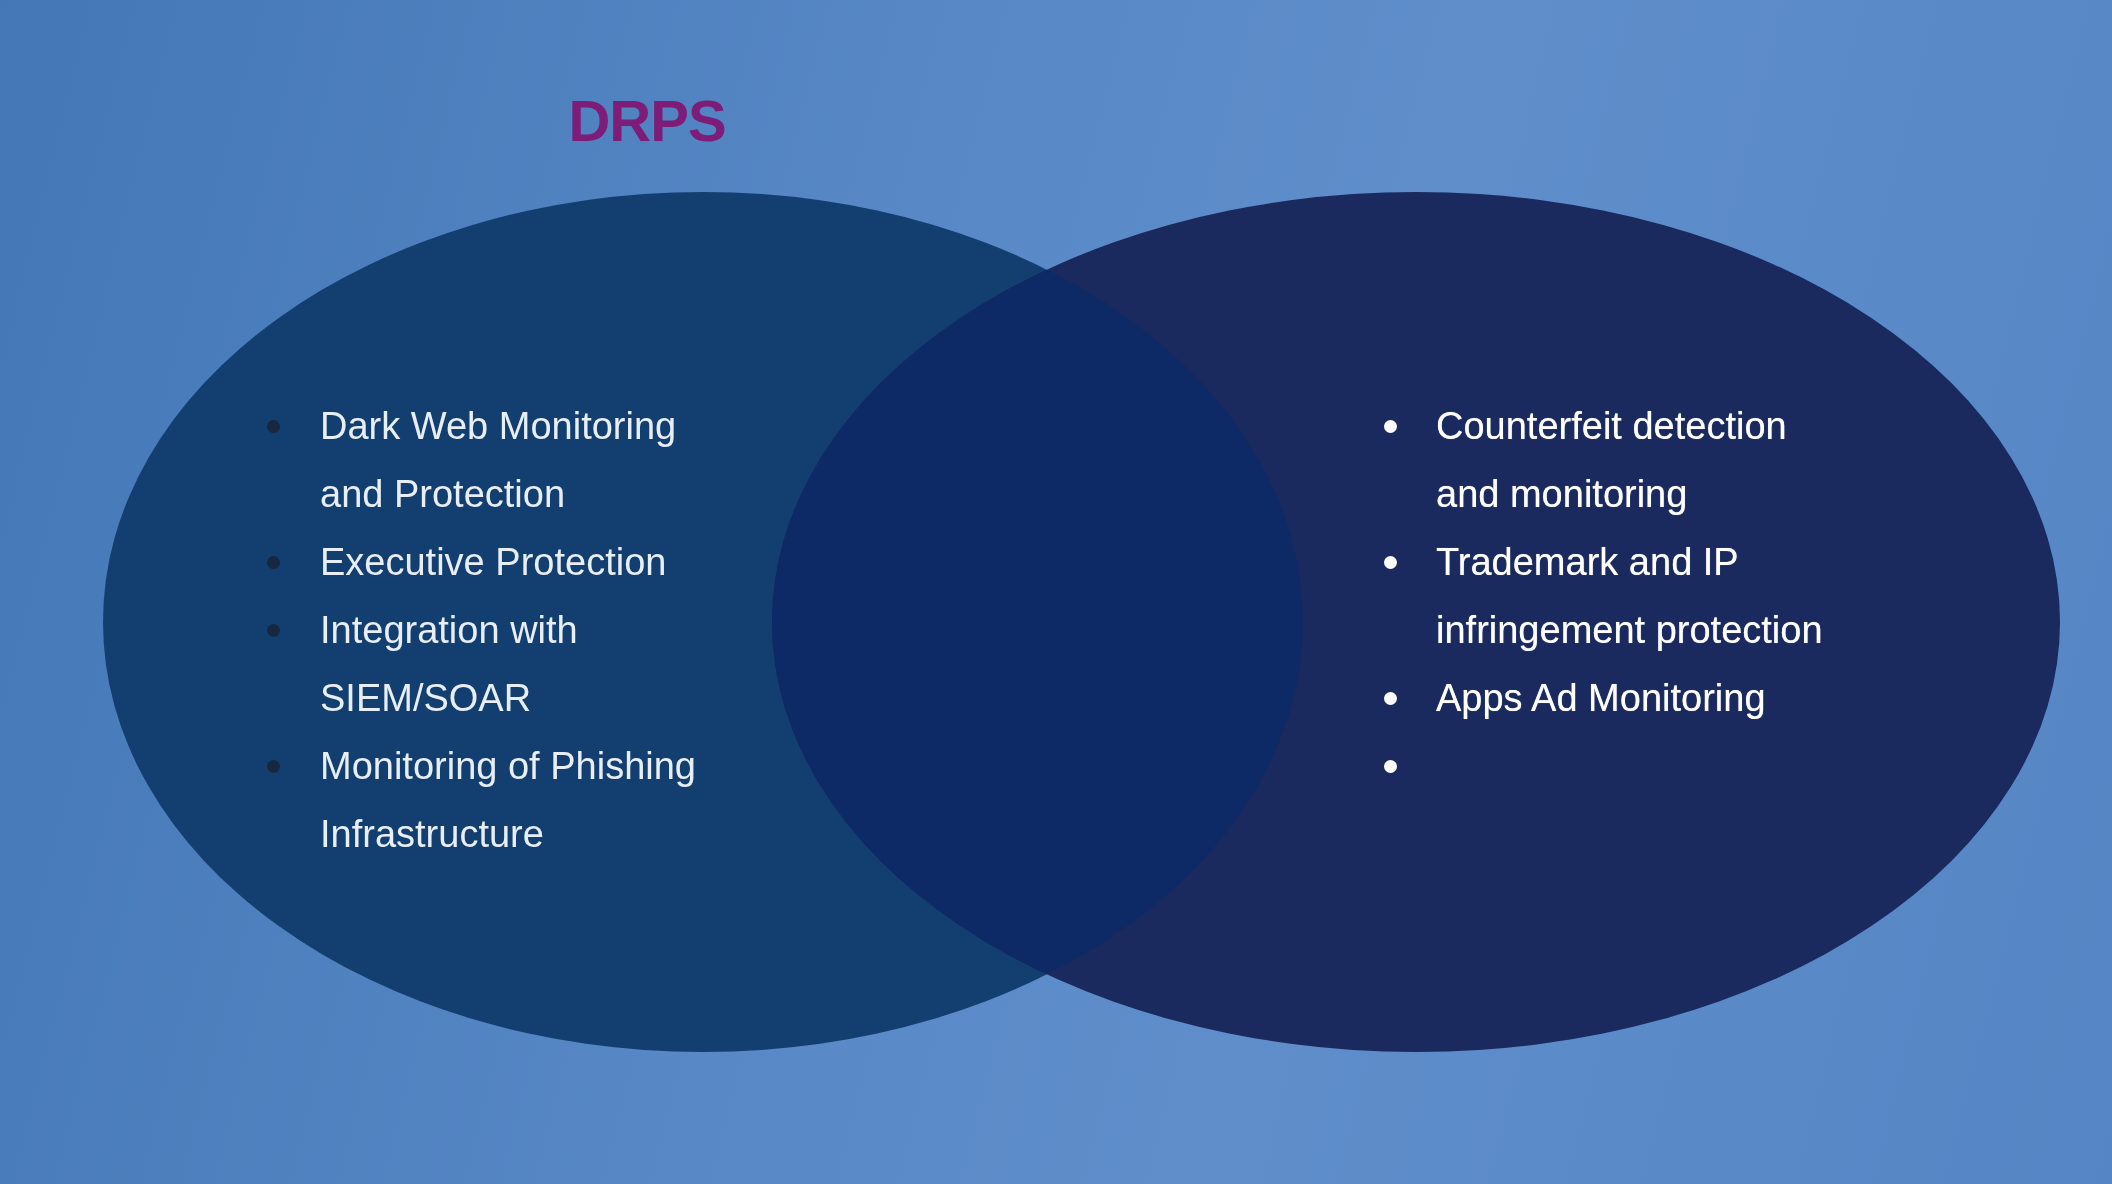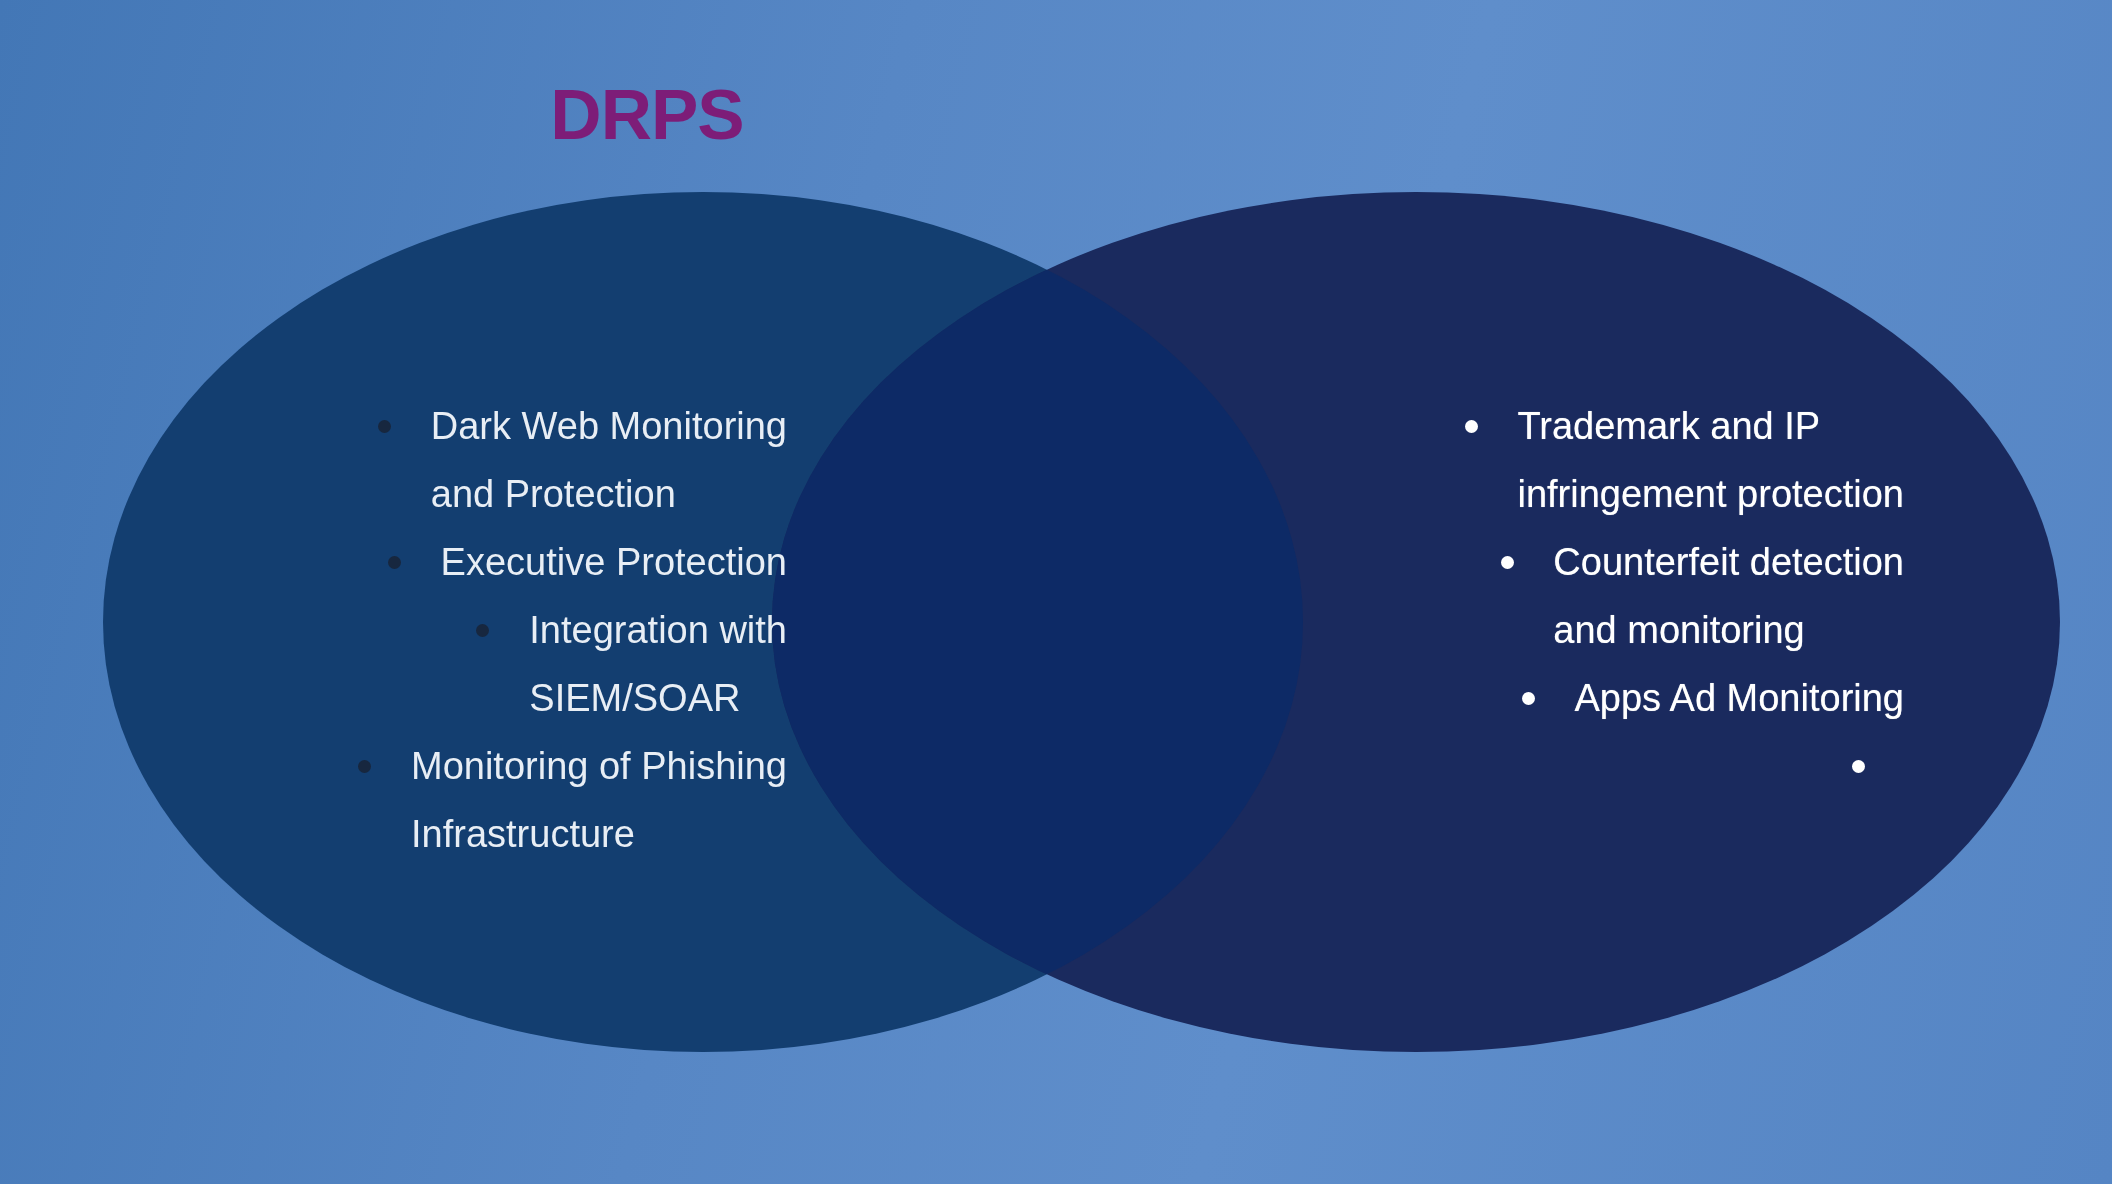--- a/index.html
+++ b/index.html
@@ -26,22 +26,22 @@
     width: 100%;
     height: 100%;
     display: block;
   }
   .ellipse-left  { fill: var(--left-ellipse); }
   .ellipse-right { fill: var(--right-ellipse); }
   .ellipse-lens  { fill: var(--overlap); }
 
   .title {
     position: absolute;
-    top: 76px;
-    font-size: 71px;
+    top: 89px;
+    font-size: 58px;
     font-weight: 700;
     line-height: 1.1;
     text-align: center;
     letter-spacing: -1px;
     white-space: nowrap;
   }
   .title-left {
     left: 397px;
     width: 500px;
     color: var(--title-left);
@@ -56,21 +56,20 @@
     position: absolute;
     margin: 0;
     padding: 0;
     list-style: none;
     font-size: 38px;
     line-height: 68px;
   }
   ul.vlist li {
     display: flex;
     align-items: flex-start;
-    justify-content: flex-end;
   }
   ul.vlist .dot {
     flex: 0 0 auto;
     width: 13px;
     height: 13px;
     border-radius: 50%;
     margin-top: 28px;
   }
   ul.vlist .txt {
     white-space: pre-line;
@@ -140,27 +139,27 @@
         <span class="dot"></span>
         <span class="txt">Monitoring of Phishing
 Infrastructure</span>
       </li>
     </ul>
 
 
   <ul class="vlist list-right">
       <li>
         <span class="dot"></span>
-        <span class="txt">Trademark and IP
-infringement protection</span>
+        <span class="txt">Counterfeit detection
+and monitoring</span>
       </li>
       <li>
         <span class="dot"></span>
-        <span class="txt">Counterfeit detection
-and monitoring</span>
+        <span class="txt">Trademark and IP
+infringement protection</span>
       </li>
       <li>
         <span class="dot"></span>
         <span class="txt">Apps Ad Monitoring</span>
       </li>
       <li>
         <span class="dot"></span>
       </li>
     </ul>
 

